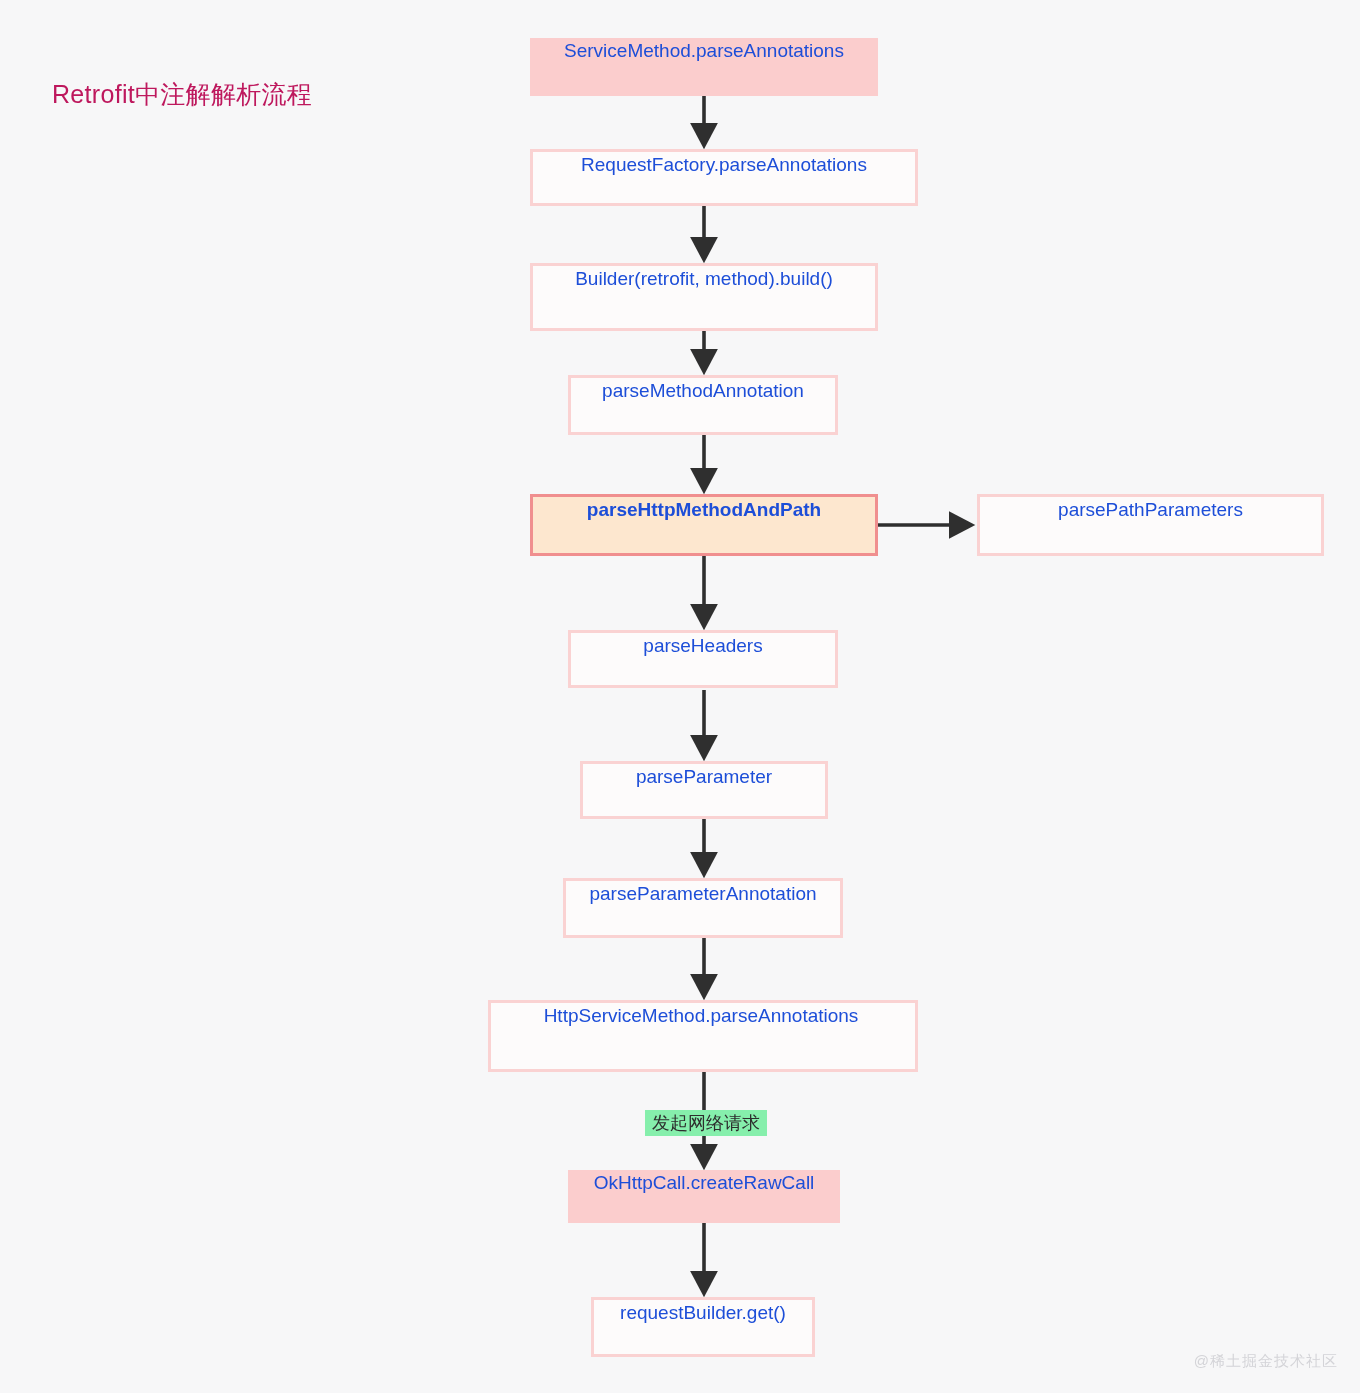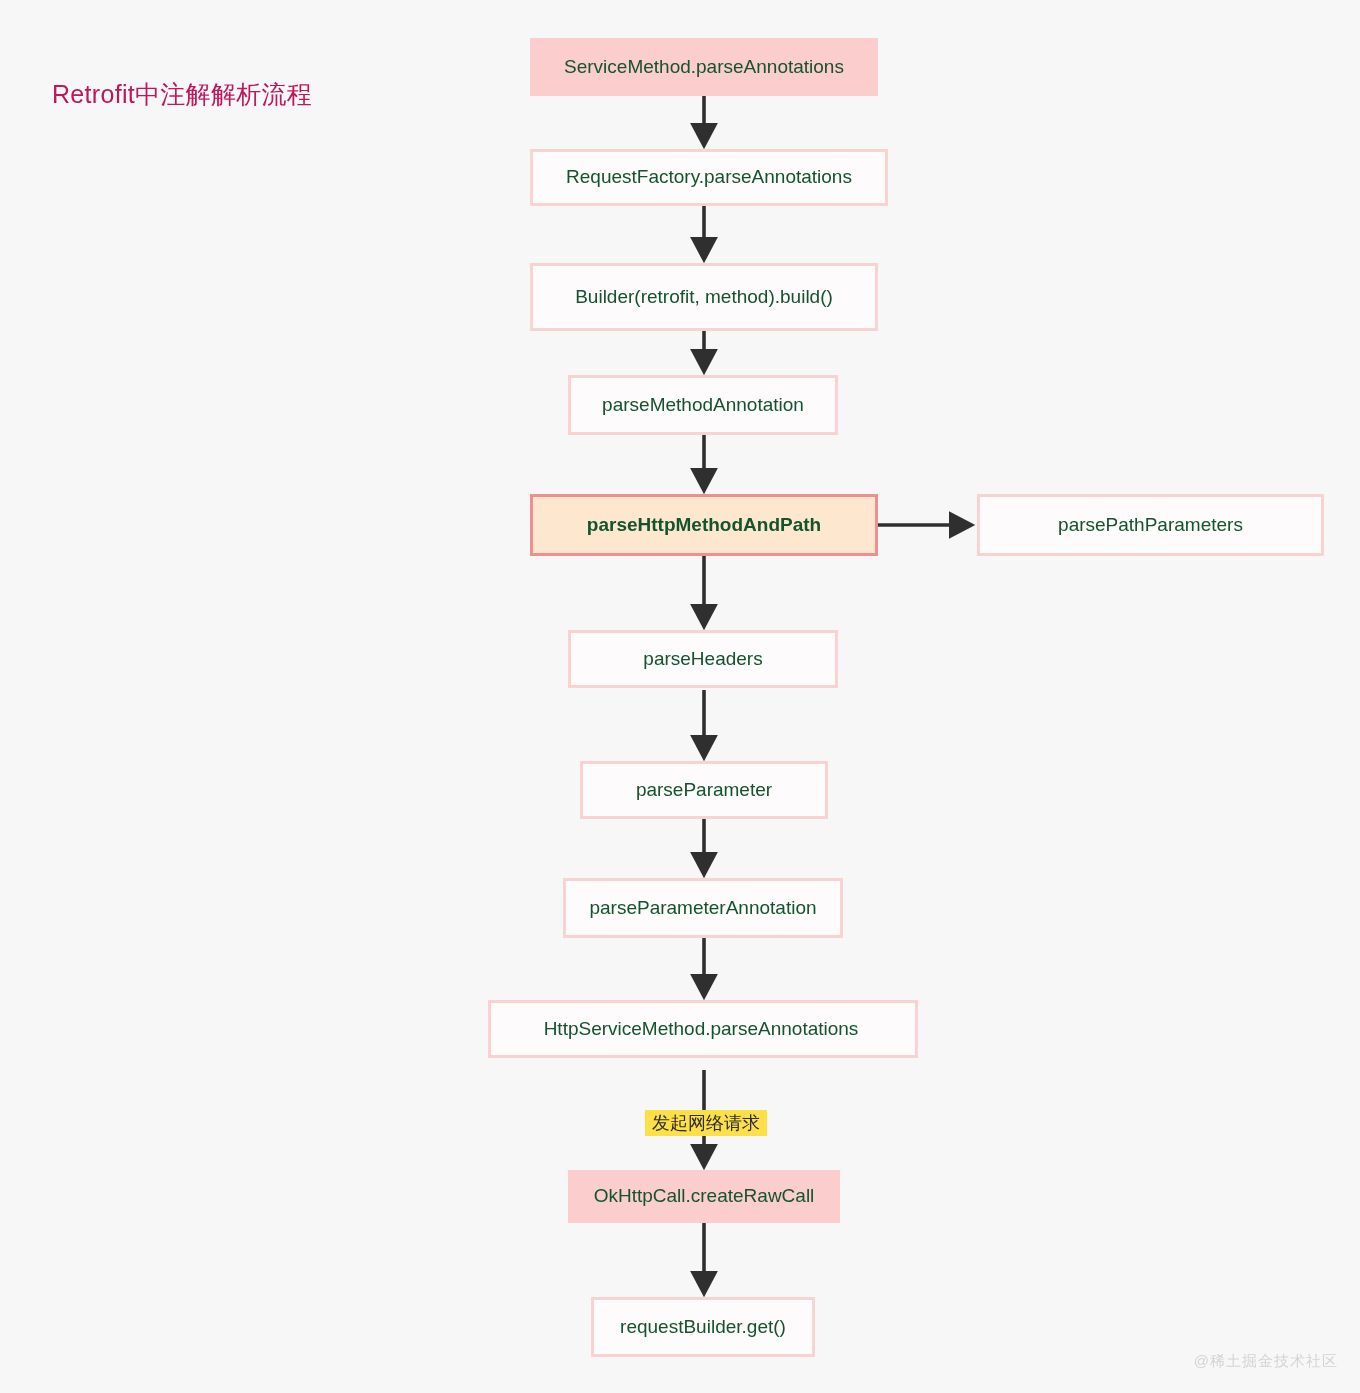--- a/index.html
+++ b/index.html
@@ -30,46 +30,46 @@
     bottom: 22px;
     font-size: 15px;
     color: #d4d4d8;
     letter-spacing: 1px;
     white-space: nowrap;
   }
   .node {
     position: absolute;
     box-sizing: border-box;
     display: flex;
-    align-items: center;
+    align-items: flex-start;
     justify-content: center;
     text-align: center;
     font-size: 19px;
-    color: #14532d;
+    color: #1d4ed8;
     line-height: 1.2;
     padding: 2px 10px;
   }
   .node.outline {
     background: #fdfbfb;
     border: 3px solid #fad2d2;
   }
   .node.filled-pink {
     background: #fbcdcd;
     border: none;
   }
   .node.highlight {
     background: #fde7cf;
     border: 3px solid #f08f8f;
     font-weight: bold;
   }
   .edge-label {
     position: absolute;
     font-size: 18px;
     color: #2d2d2d;
-    background: #fde047;
+    background: #86efac;
     padding: 1px 7px;
     white-space: nowrap;
   }
   svg#edges {
     position: absolute;
     left: 0;
     top: 0;
     width: 1360px;
     height: 1393px;
     pointer-events: none;
@@ -100,21 +100,21 @@
       <line x1="704" y1="1223" x2="704" y2="1293"></line>
     </g>
   </svg>
 
   <div id="diagram-title">Retrofit中注解解析流程</div>
 
   <div class="node filled-pink" style="left:530px; top:38px; width:348px; height:58px;">
     <span>ServiceMethod.parseAnnotations</span>
   </div>
 
-  <div class="node outline" style="left:530px; top:149px; width:358px; height:57px;">
+  <div class="node outline" style="left:530px; top:149px; width:388px; height:57px;">
     <span>RequestFactory.parseAnnotations</span>
   </div>
 
   <div class="node outline" style="left:530px; top:263px; width:348px; height:68px;">
     <span>Builder(retrofit, method).build()</span>
   </div>
 
   <div class="node outline" style="left:568px; top:375px; width:270px; height:60px;">
     <span>parseMethodAnnotation</span>
   </div>
@@ -132,21 +132,21 @@
   </div>
 
   <div class="node outline" style="left:563px; top:878px; width:280px; height:60px;">
     <span>parseParameterAnnotation</span>
   </div>
 
   <div class="node outline" style="left:580px; top:761px; width:248px; height:58px;">
     <span>parseParameter</span>
   </div>
 
-  <div class="node outline" style="left:488px; top:1000px; width:430px; height:58px;padding-left:6px;">
+  <div class="node outline" style="left:488px; top:1000px; width:430px; height:72px;padding-left:6px;">
     <span>HttpServiceMethod.parseAnnotations</span>
   </div>
 
   <div class="node filled-pink" style="left:568px; top:1170px; width:272px; height:53px;">
     <span>OkHttpCall.createRawCall</span>
   </div>
 
   <div class="node outline" style="left:591px; top:1297px; width:224px; height:60px;">
     <span>requestBuilder.get()</span>
   </div>

